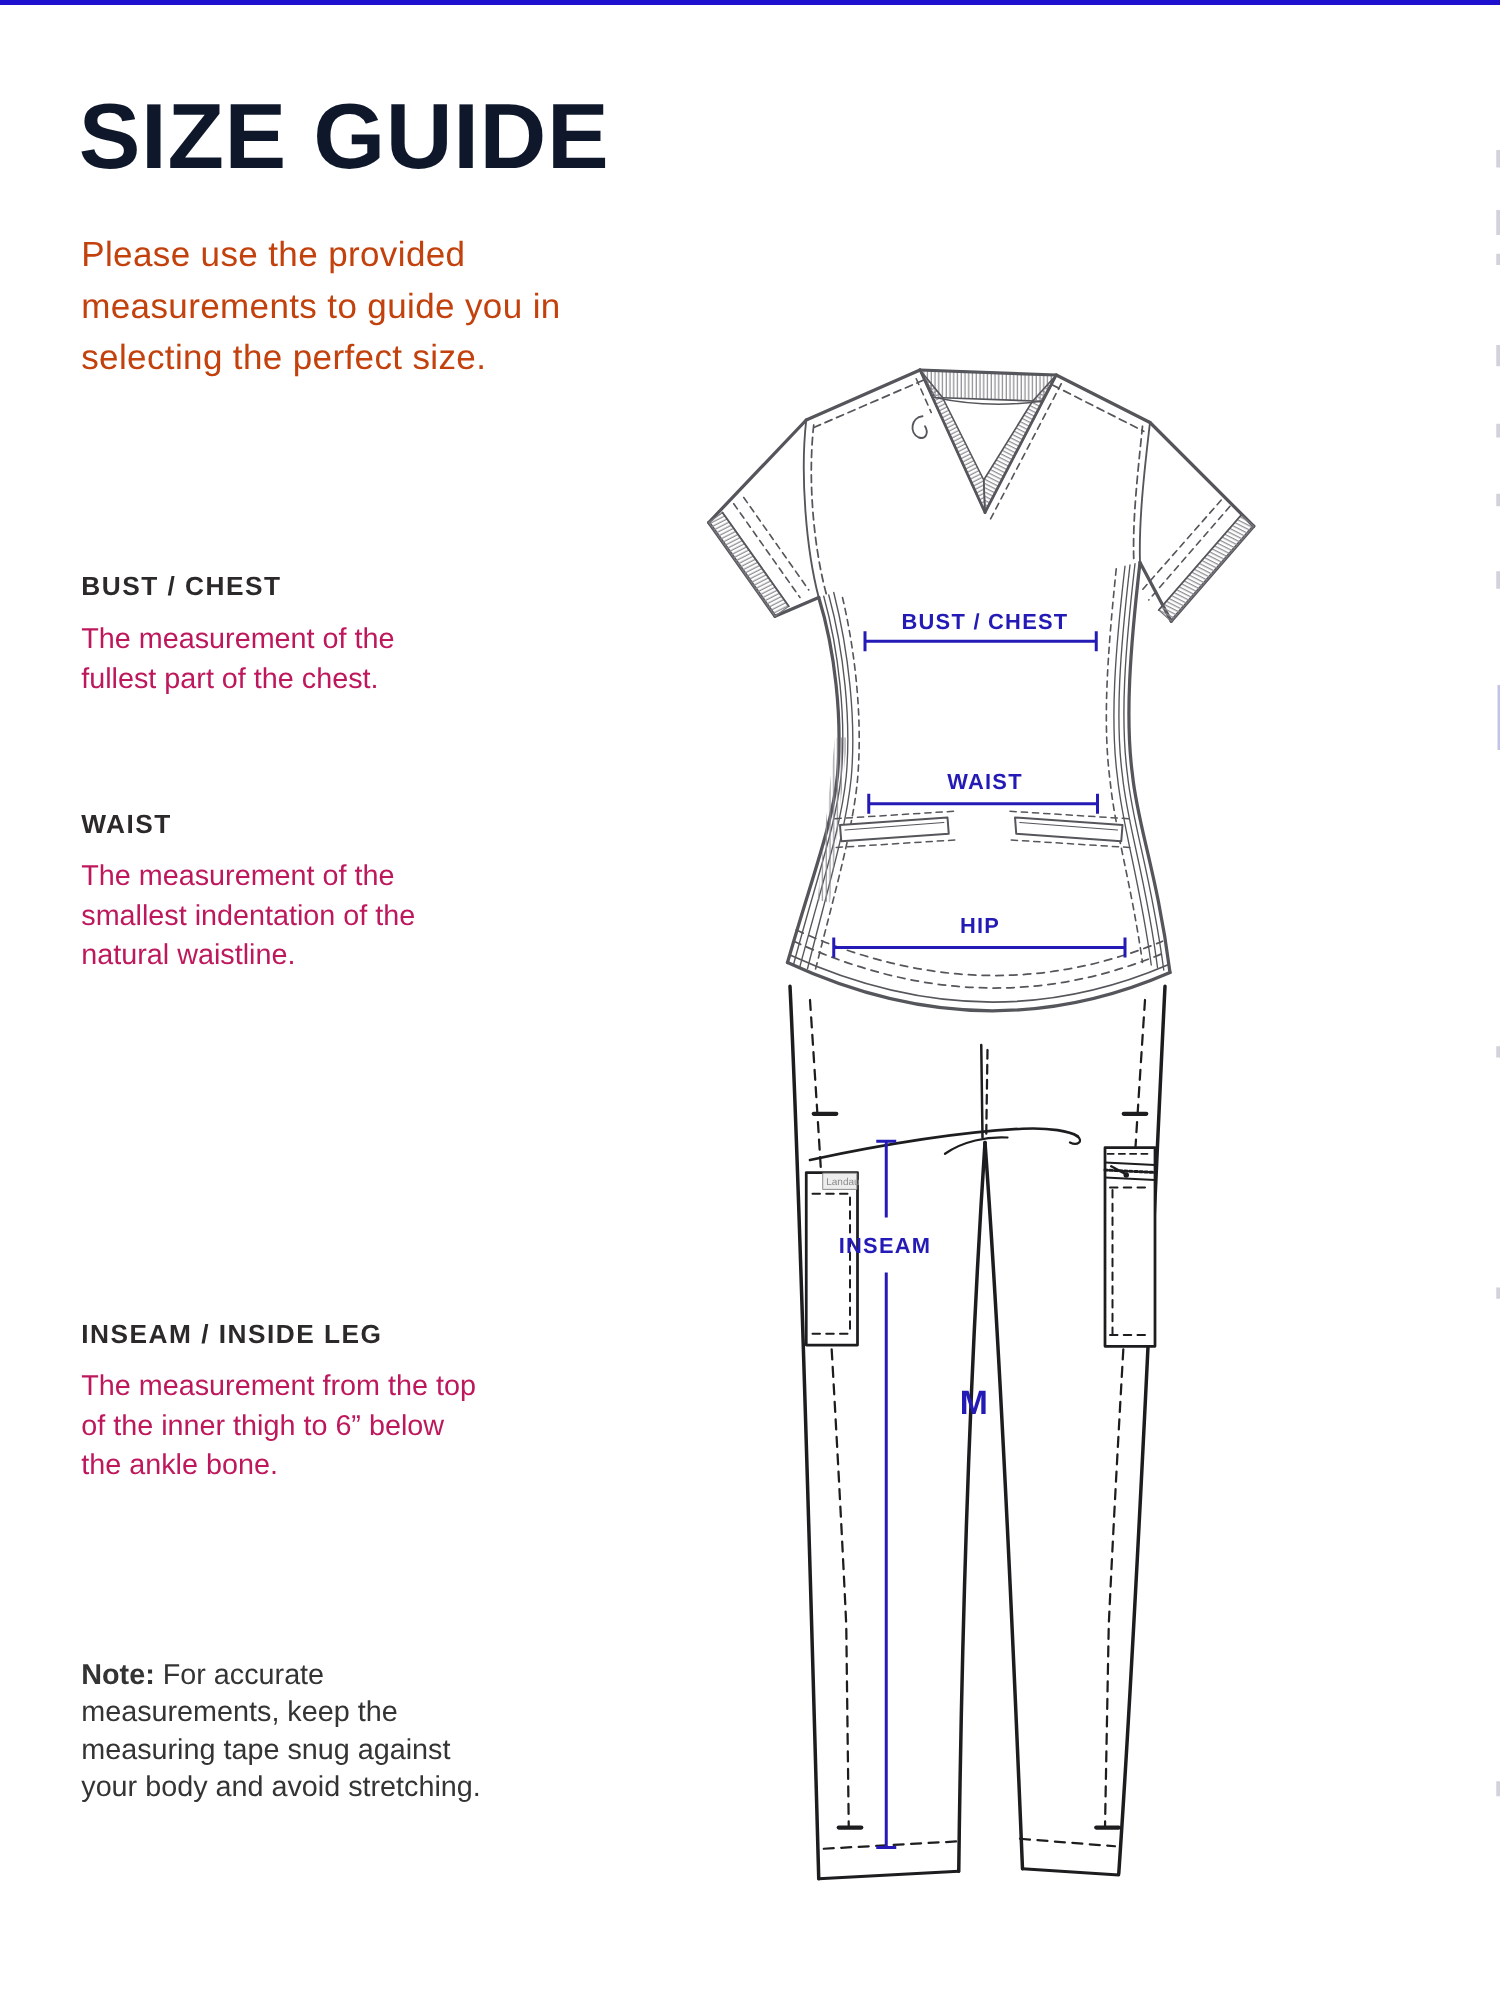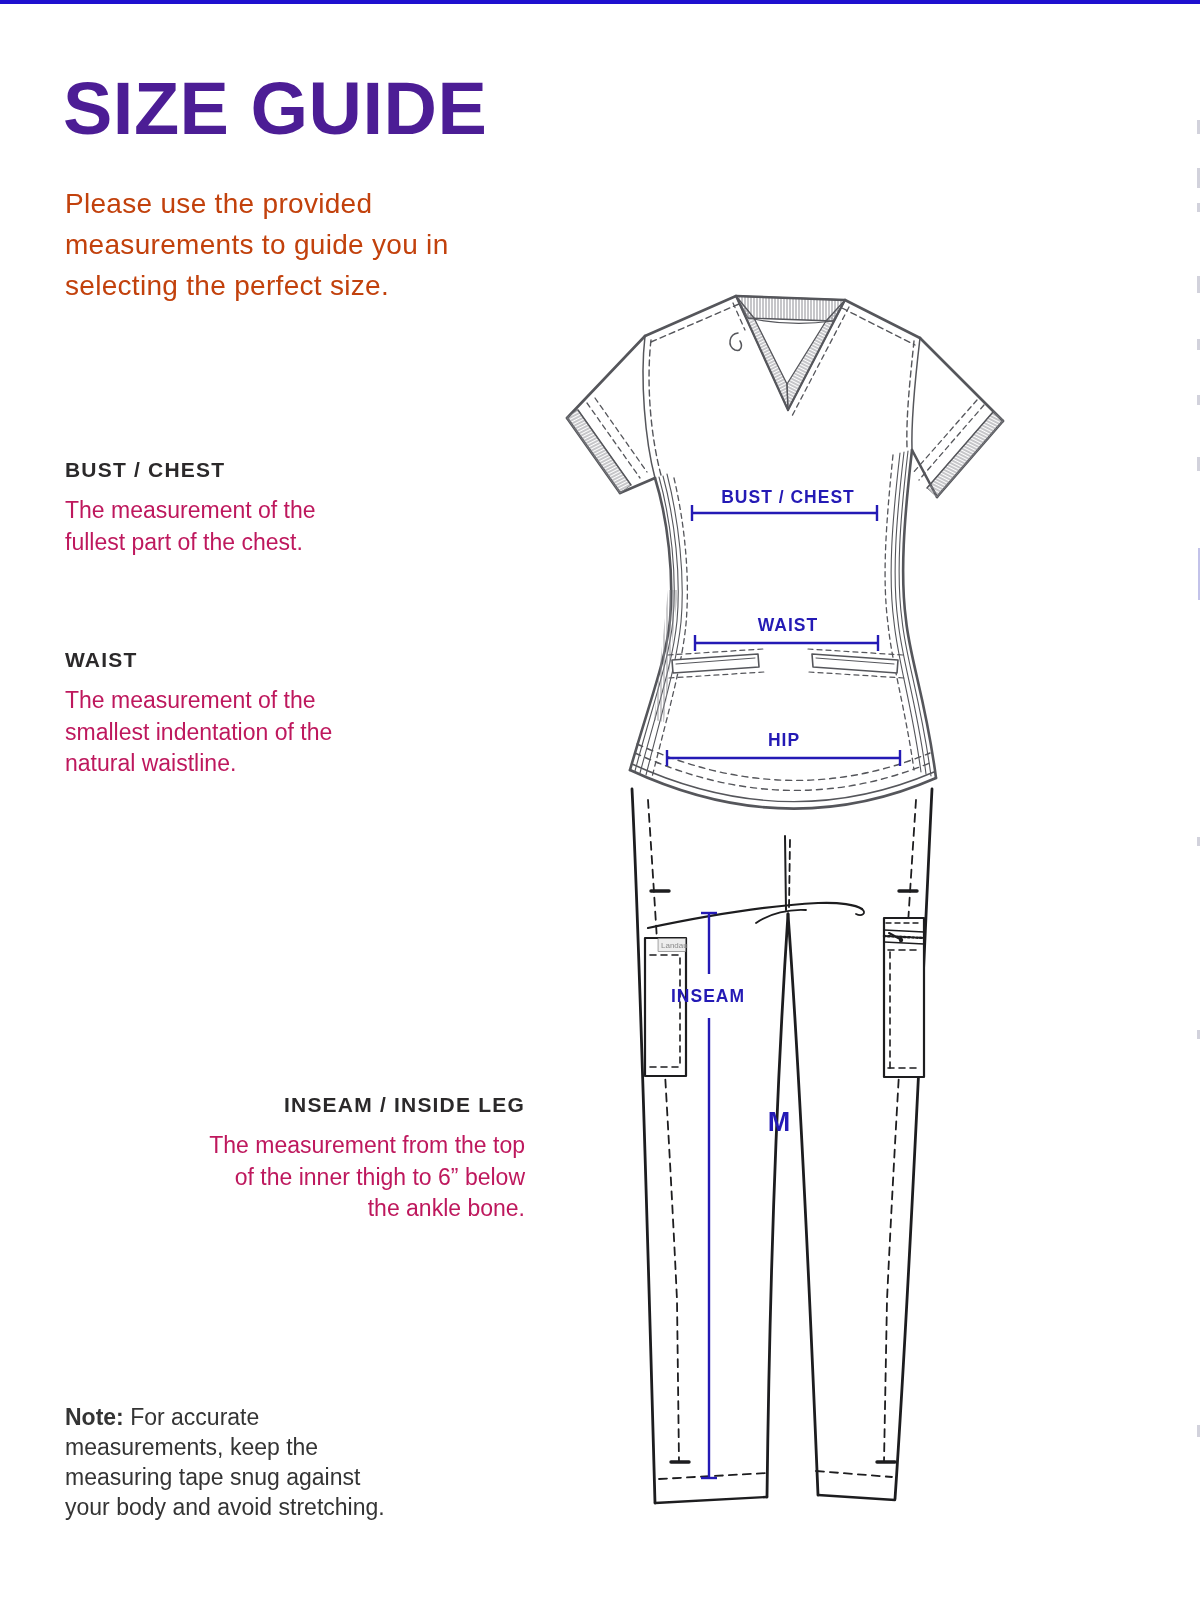--- a/index.html
+++ b/index.html
@@ -4,39 +4,39 @@
 <style>
   html,body{margin:0;padding:0;}
   body{
     width:1200px;height:1600px;position:relative;overflow:hidden;
     background:#ffffff;color:#2f2d2e;
     font-family:"Liberation Sans",sans-serif;
   }
   .top-border{position:absolute;top:0;left:0;width:1200px;height:4px;background:#1e10cf;}
   .title{
     position:absolute;left:63px;top:70px;margin:0;
-    font-size:74px;line-height:78px;font-weight:bold;letter-spacing:0.5px;color:#4c1d95;text-align:right;
+    font-size:74px;line-height:78px;font-weight:bold;letter-spacing:0.5px;color:#0f172a;text-align:right;
   }
   .intro{
     position:absolute;left:65px;top:183px;margin:0;
     font-size:28px;line-height:41px;letter-spacing:0.3px;color:#c2410c;white-space:pre-line;
   }
   .section{position:absolute;left:65px;width:460px;}
   .section .h{
     margin:0 0 13px 0;font-size:21px;font-weight:bold;letter-spacing:1.2px;color:#2b292a;
   }
   .section .b{
     margin:0;font-size:23px;line-height:31.5px;color:#be185d;white-space:pre-line;
   }
   .sec-bust{top:458px;}
   .sec-waist{top:648px;}
   .sec-hips{top:840px;}
-  .sec-inseam{top:1093px;text-align:right;}
+  .sec-inseam{top:1056px;}
   .note{
-    position:absolute;left:65px;top:1402px;margin:0;width:400px;
+    position:absolute;left:65px;top:1324px;margin:0;width:400px;
     font-size:23px;line-height:30px;color:#343434;
   }
   .note .nt{white-space:pre-line;}
   .note .nl{font-weight:bold;}
   .diagram{position:absolute;left:530px;top:280px;}
   .blue-label{
     font-family:"Liberation Sans",sans-serif;font-weight:bold;
     font-size:17.5px;letter-spacing:1px;
   }
   .size-marker{font-family:"Liberation Sans",sans-serif;font-weight:bold;font-size:27px;}

